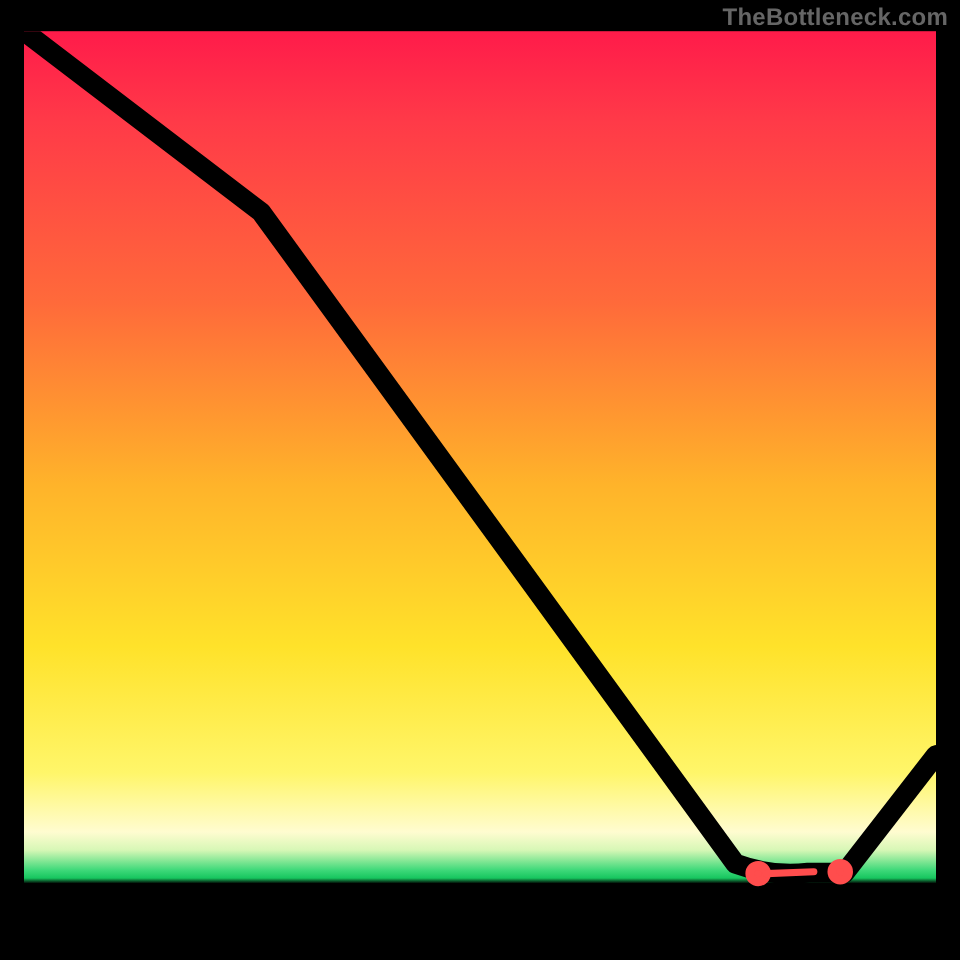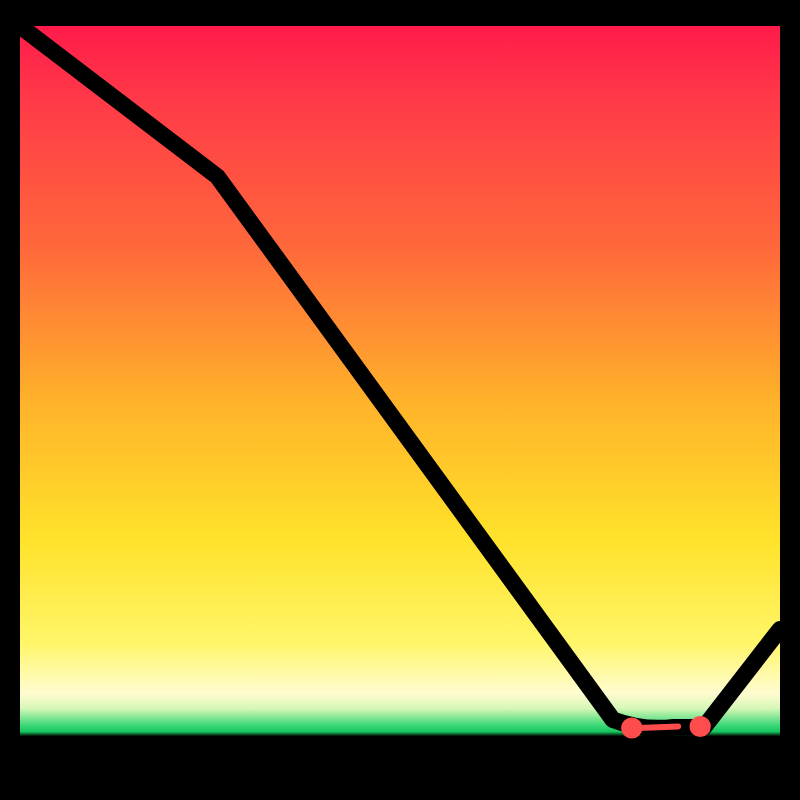--- a/index.html
+++ b/index.html
@@ -73,20 +73,21 @@
     stroke: #ff4d4d;
     stroke-width: 6;
     stroke-linecap: round;
   }
 </style>
 </head>
 <body>
 
 <div class="stage">
 
+  <div class="watermark">TheBottleneck.com</div>
 
   <div class="plot">
 
     <svg class="curve" viewBox="0 0 100 100" preserveAspectRatio="none">
 
       <path class="line" d="M 0 0
                L 26 20
                L 78 92
                Q 82 93.5 86 93
                L 90 93

